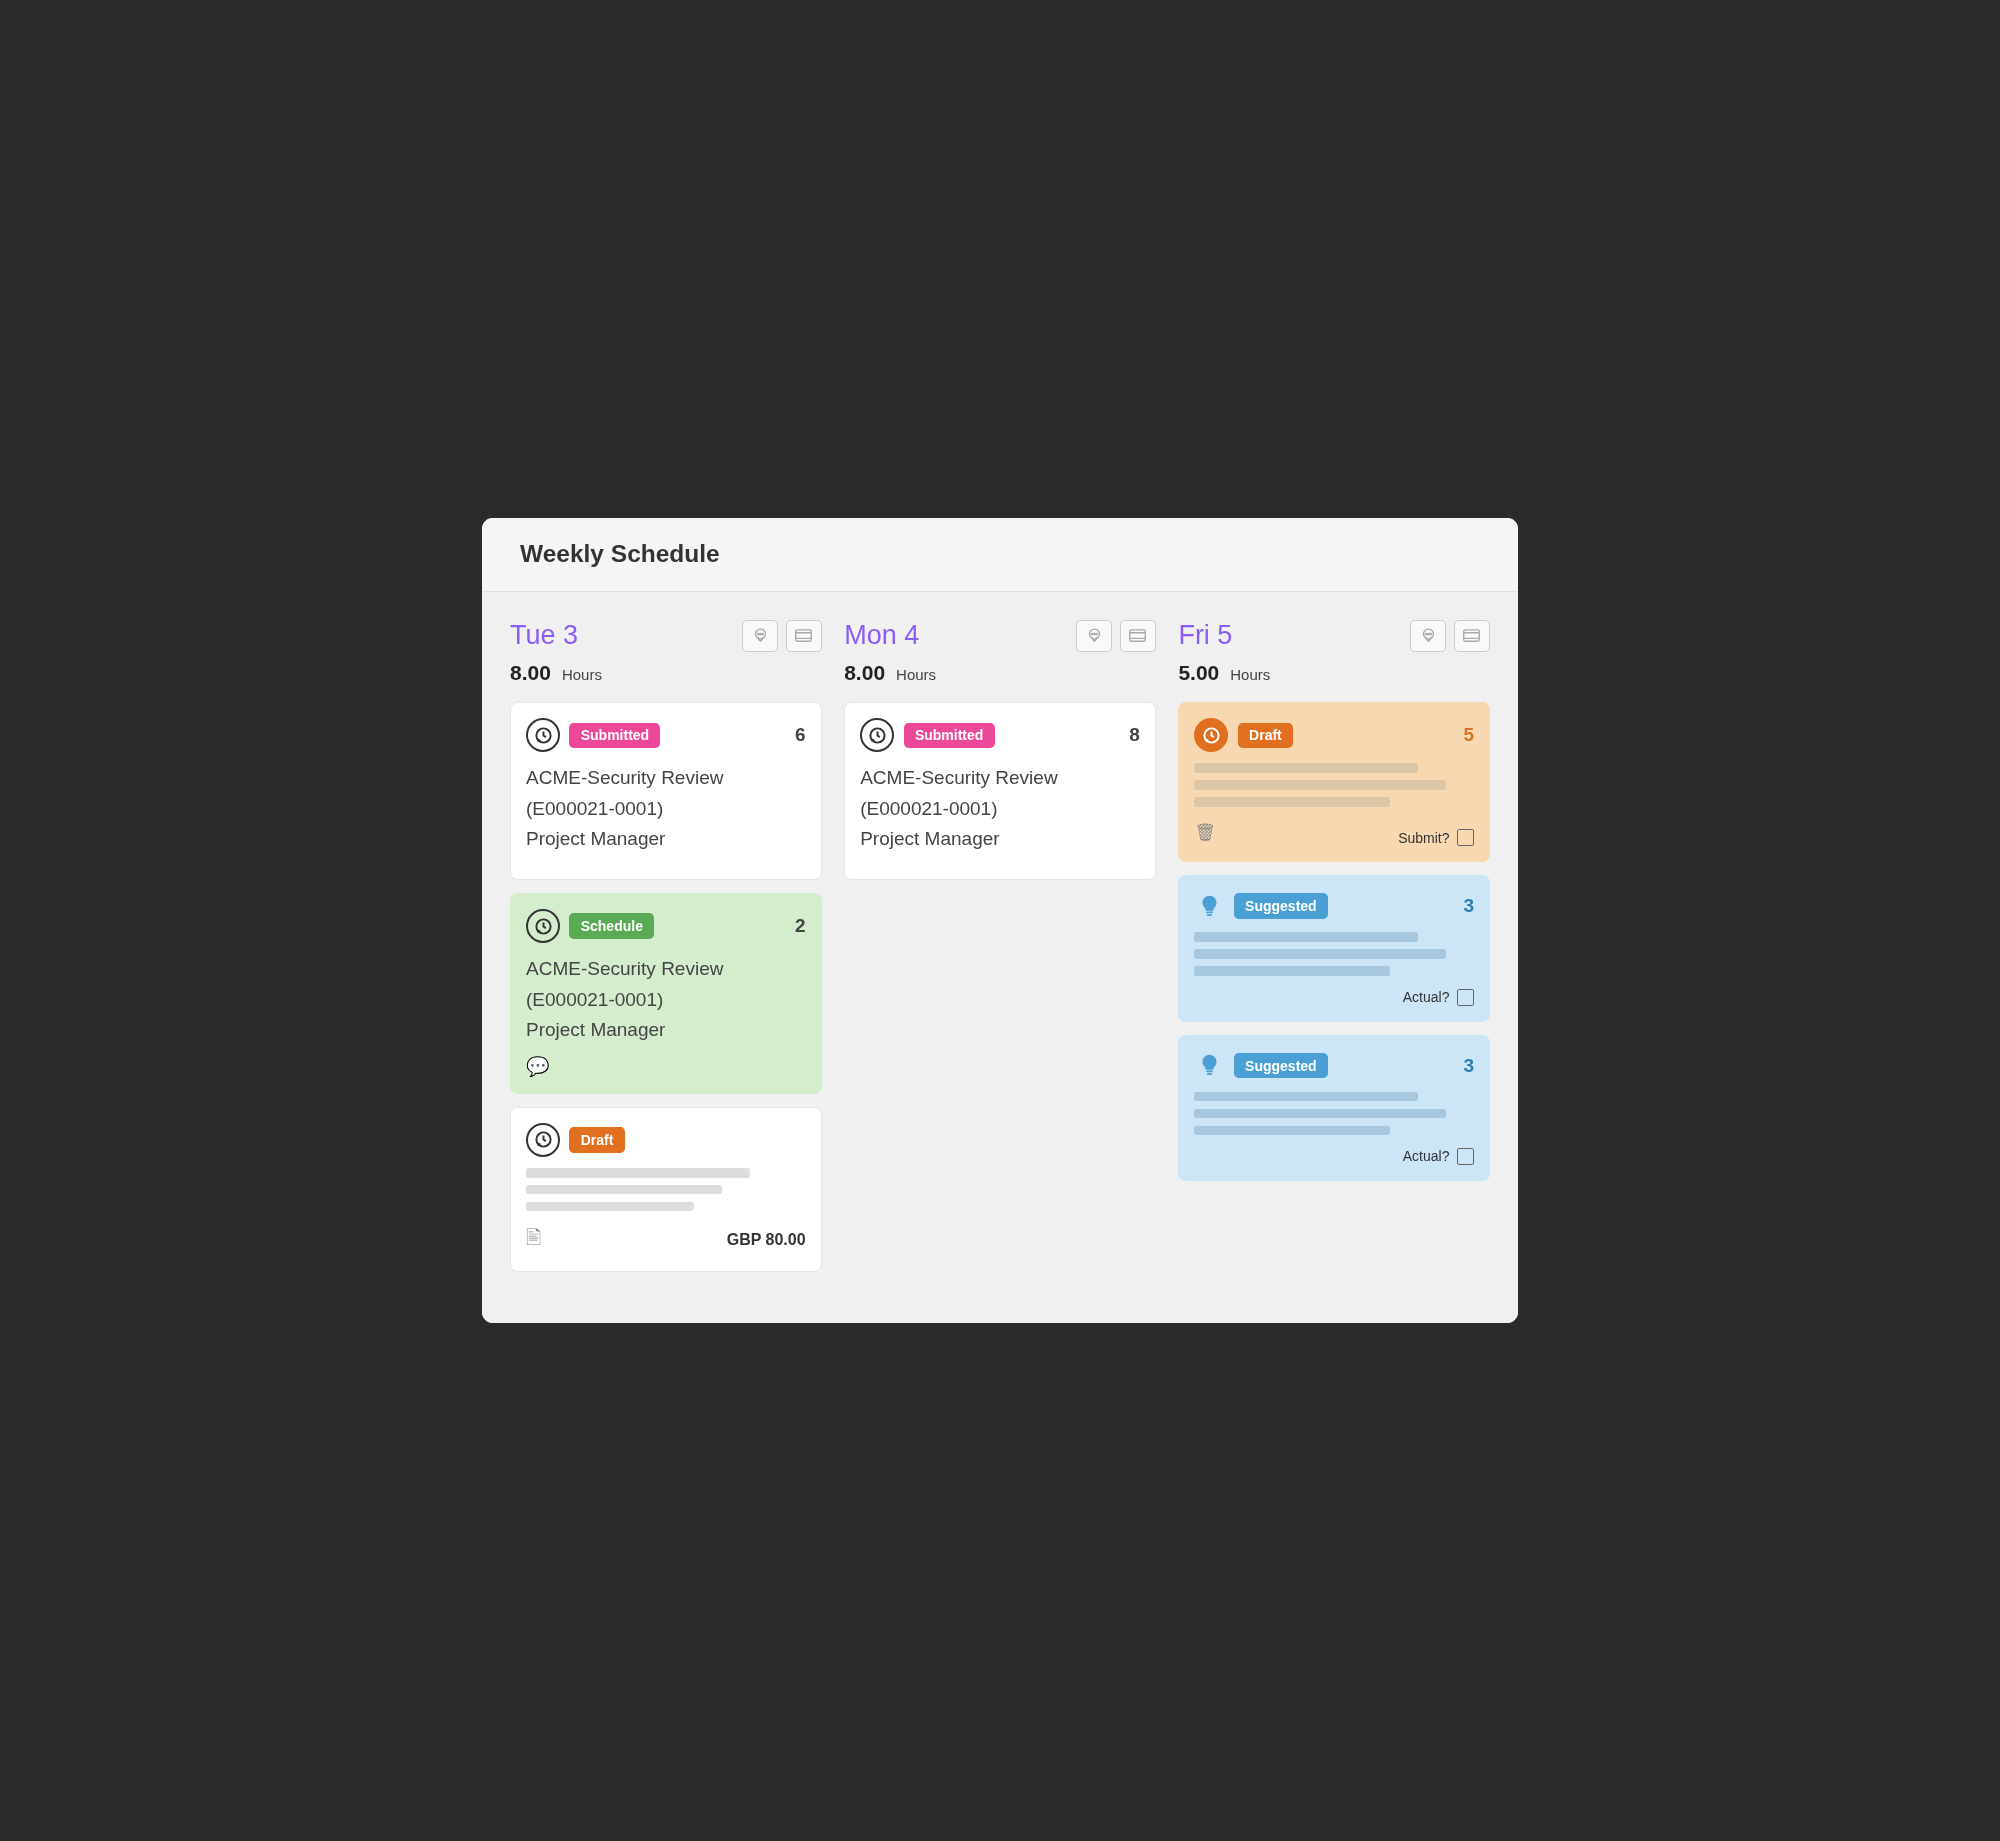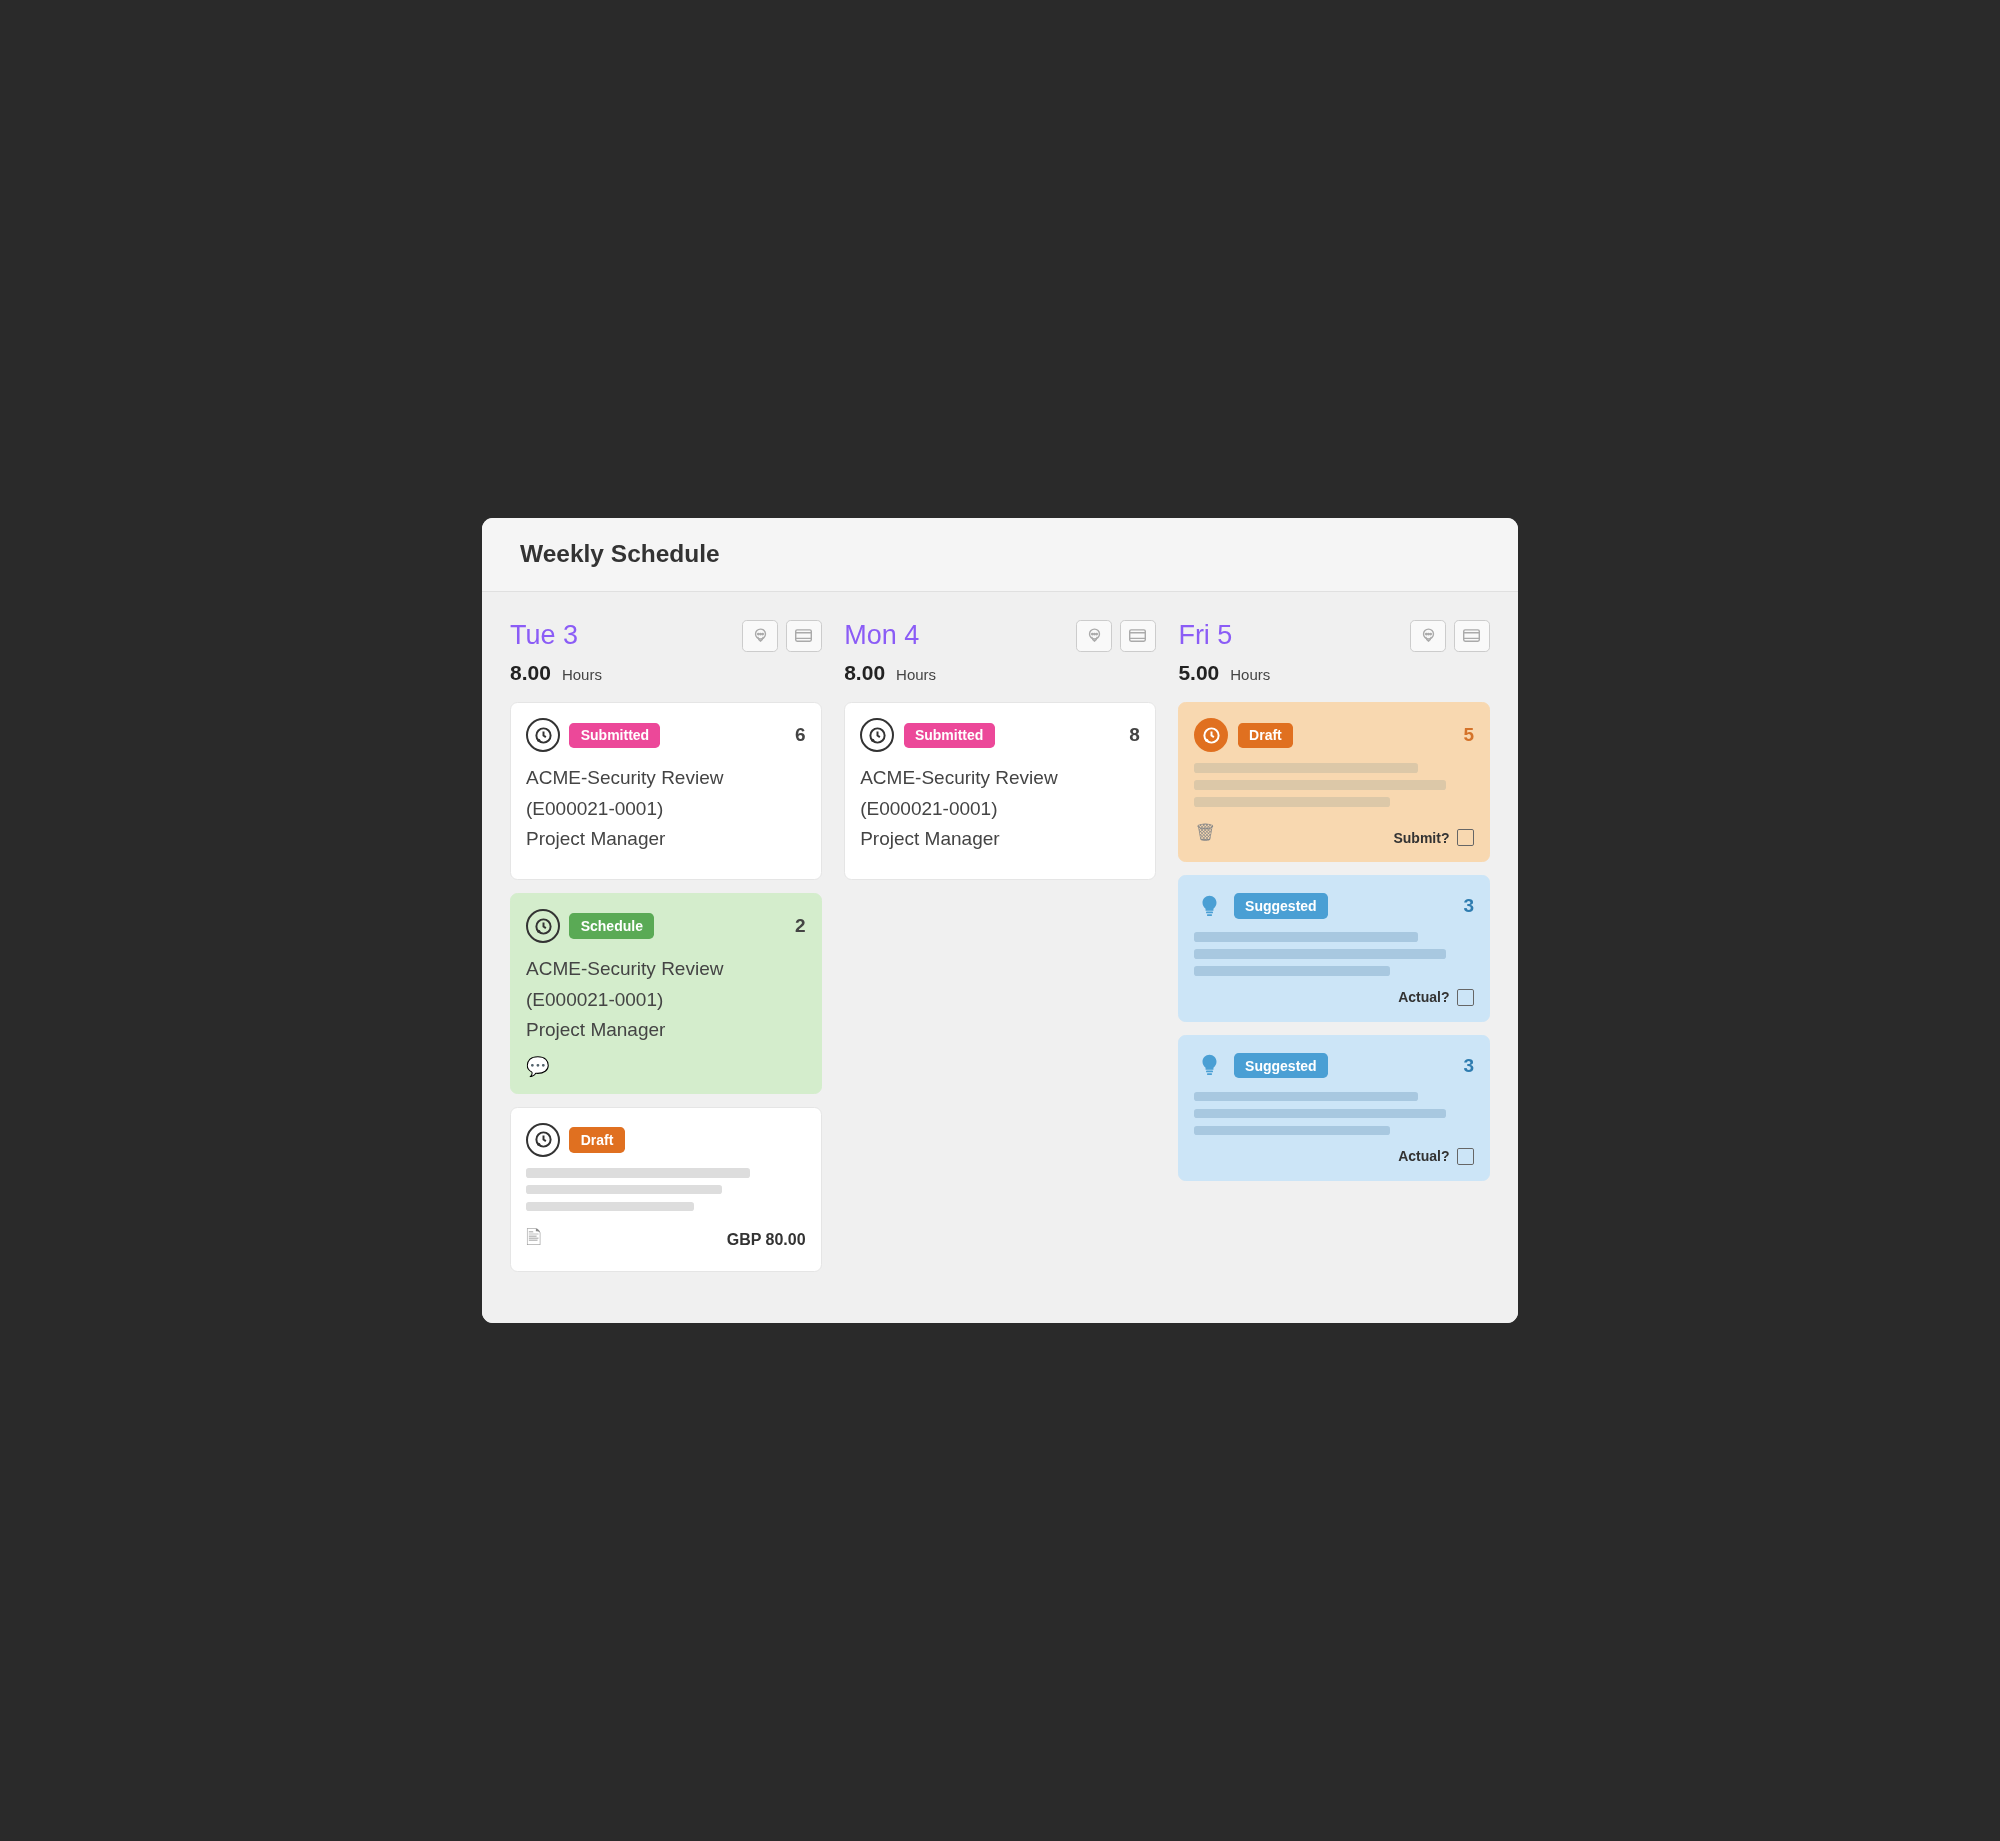--- a/index.html
+++ b/index.html
@@ -189,21 +189,21 @@
     }
     .submit-area {
       display: flex;
       align-items: center;
       justify-content: flex-end;
       gap: 7.5px;
       margin-top: 9.4px;
     }
     .submit-label {
       font-size: 14px;
-      font-weight: 700;
+      font-weight: 400;
       color: #333;
     }
     .submit-checkbox {
       width: 17px;
       height: 17px;
       border: 1.9px solid #666;
       border-radius: 1.9px;
       cursor: pointer;
     }
     .trash-icon {

